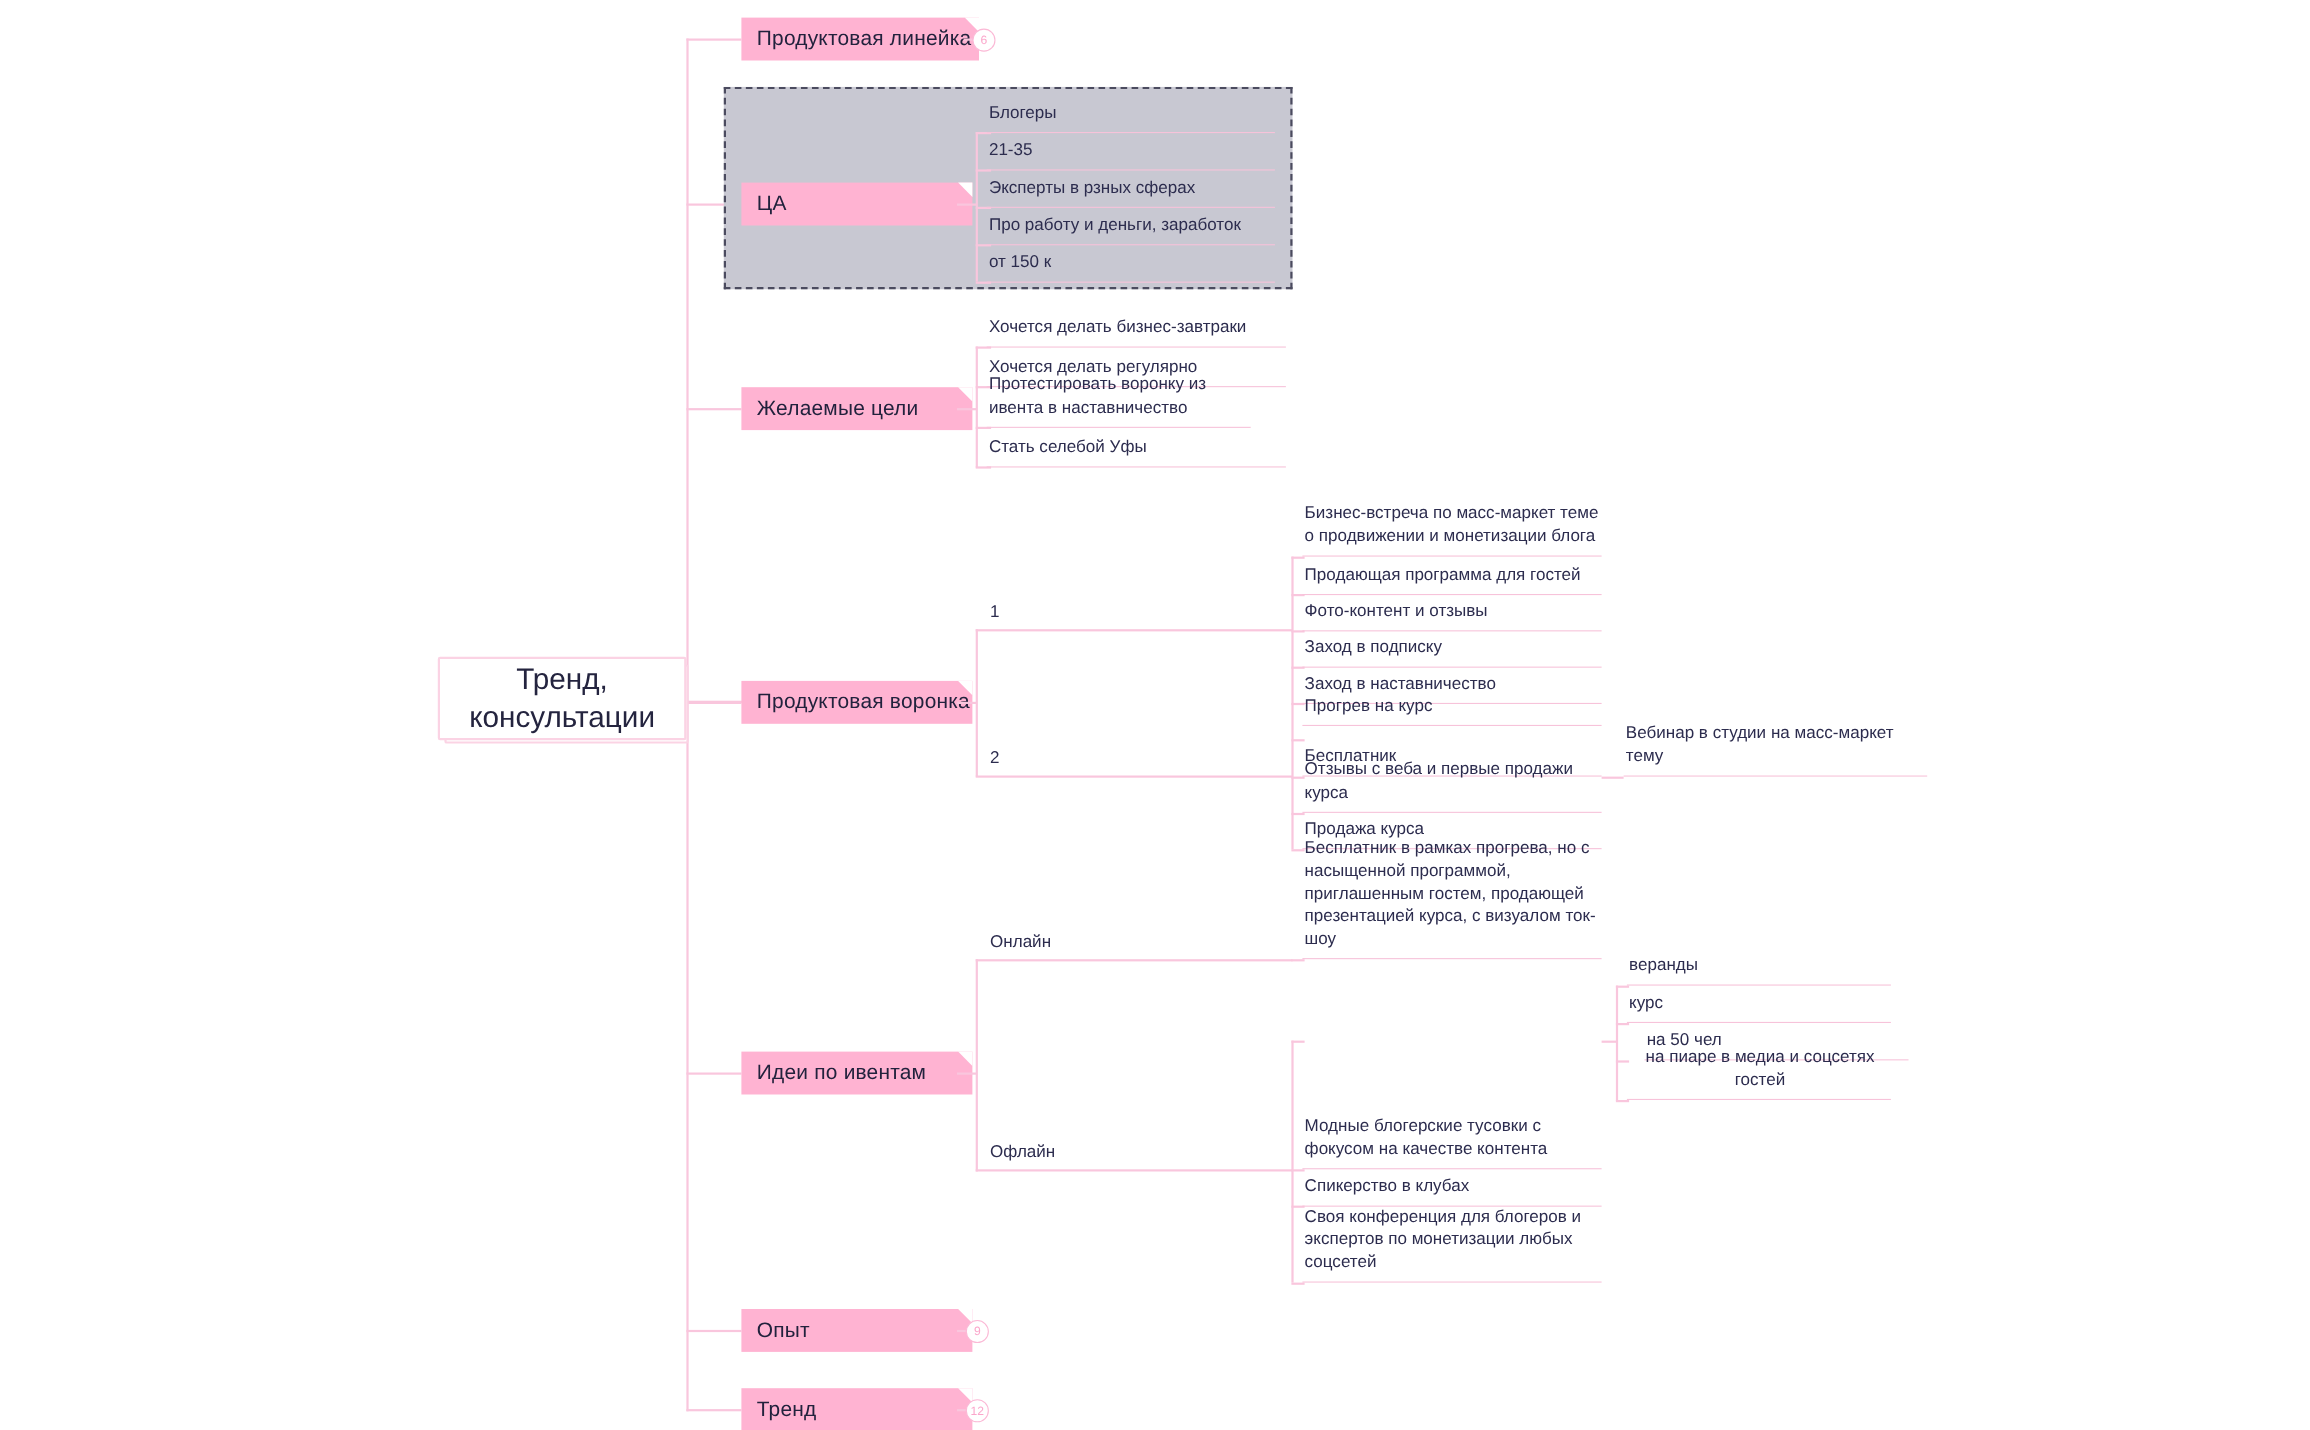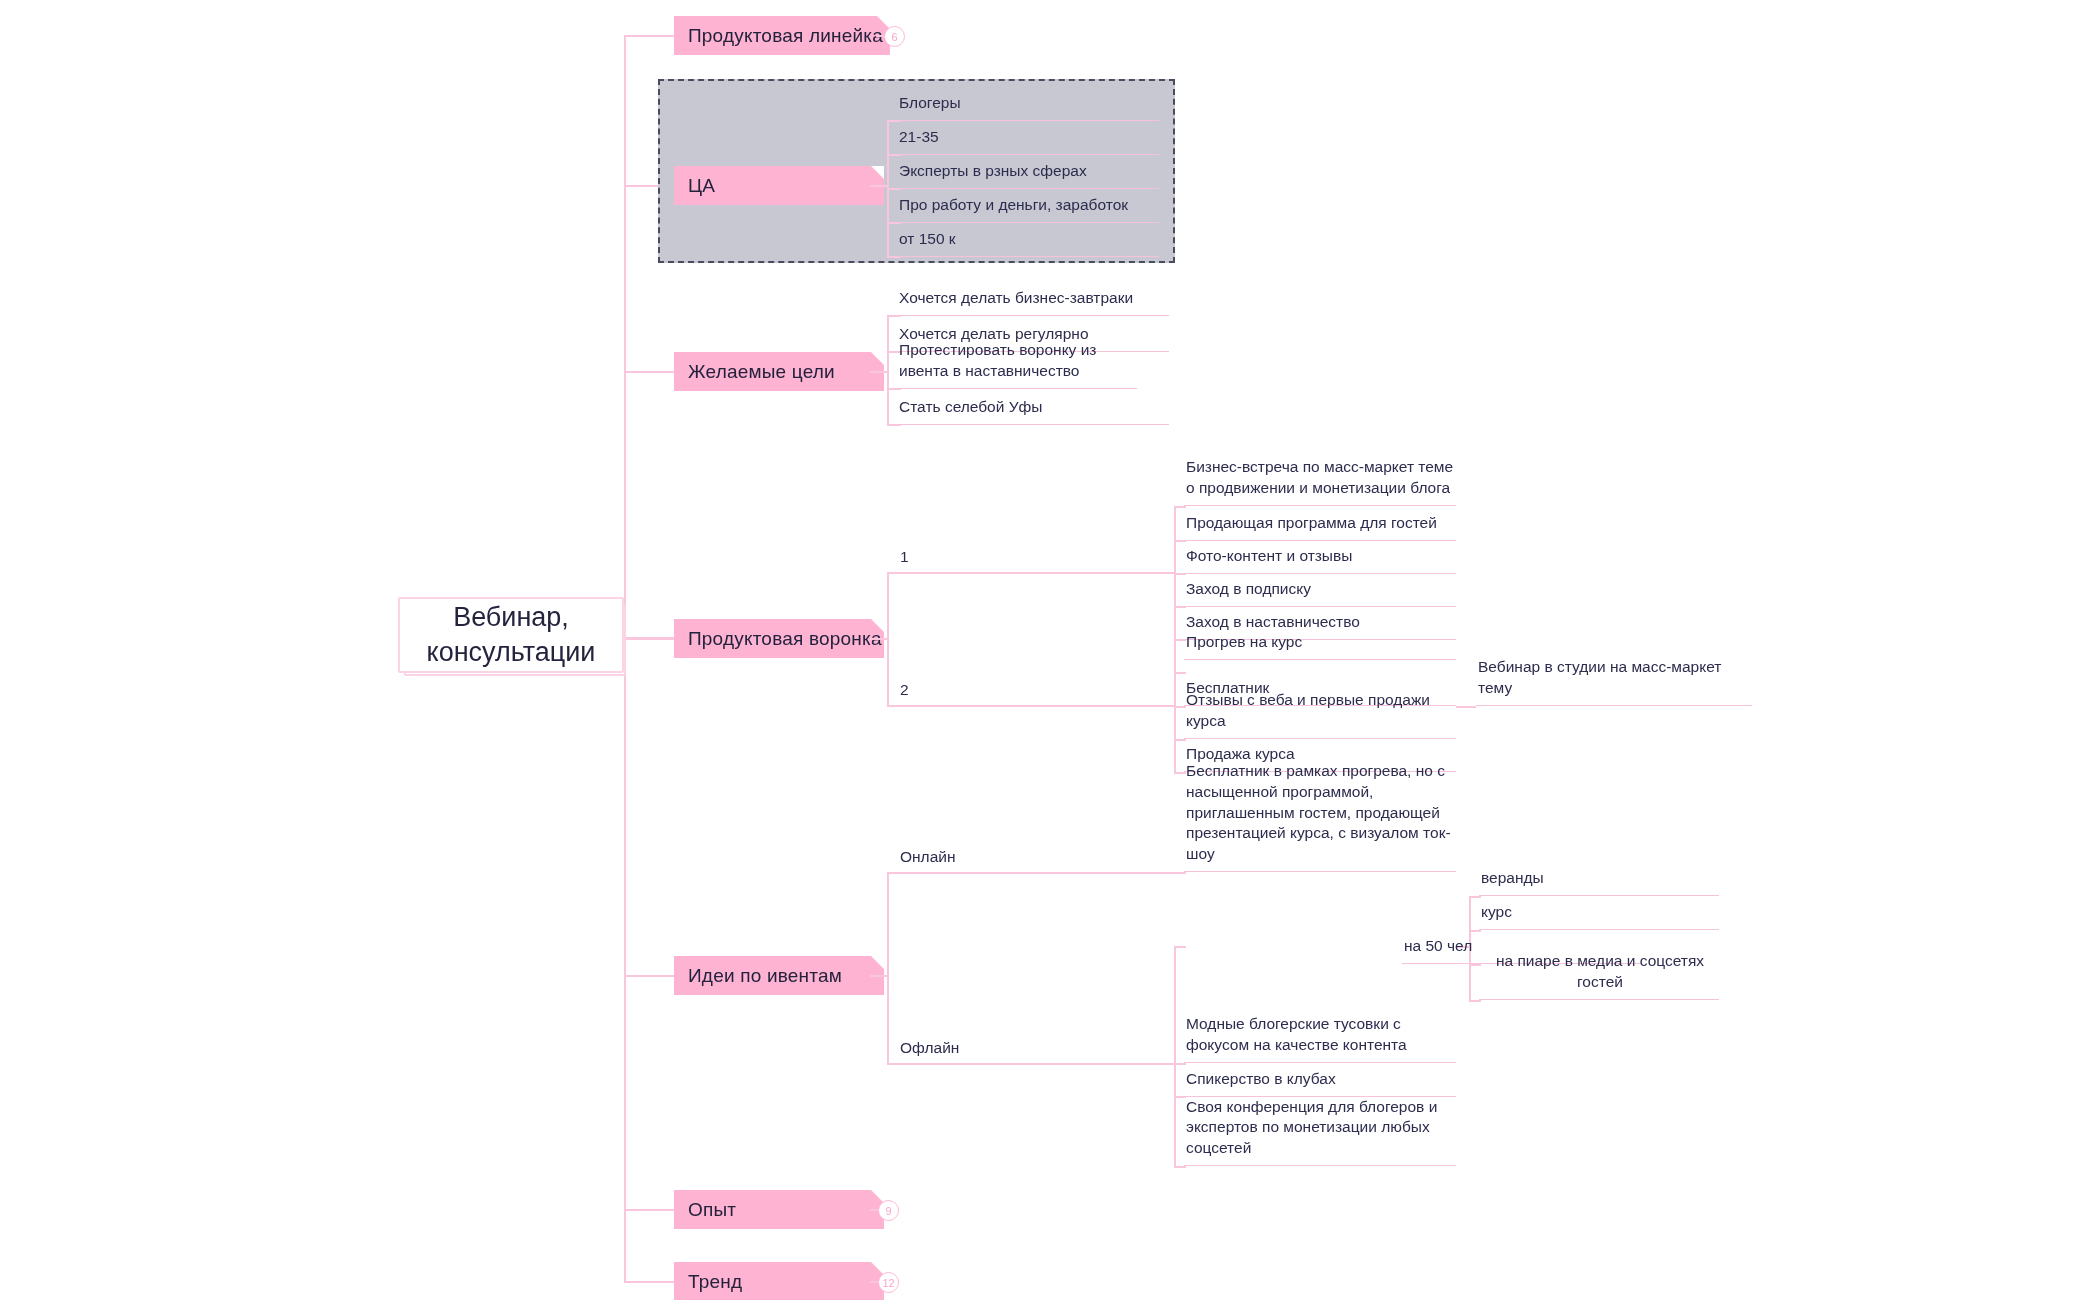--- a/index.html
+++ b/index.html
@@ -108,21 +108,21 @@
   <div class="hline" style="left:624px; top:185px; width:50px;"></div>
   <div class="hline" style="left:624px; top:371px; width:50px;"></div>
   <div class="hline" style="left:624px; top:638px; width:50px;"></div>
   <div class="hline" style="left:624px; top:975px; width:50px;"></div>
   <div class="hline" style="left:624px; top:1209px; width:50px;"></div>
   <div class="hline" style="left:624px; top:1281px; width:50px;"></div>
 
   <div class="root-shadow abs" style="left:404px; top:604px; width:222px; height:72px;"></div>
   <div class="root" style="left:398px; top:597px; width:222px; height:72px;">
     <div>
-      <div>Вебинар,</div>
+      <div>Тренд,</div>
       <div>консультации</div>
     </div>
   </div>
 
   <div class="pinknode" style="left:674px; top:16px; width:202px; height:39px;">
     <span>Продуктовая линейка</span>
     <span class="fold"></span>
   </div>
   <div class="hline" style="left:876px; top:35px; width:8px;"></div>
   <div class="badge" style="left:884px; top:26px;">6</div>
@@ -235,21 +235,21 @@
 
   <div class="hline" style="left:1456px; top:946px; width:14px;"></div>
   <div class="vline" style="left:1469px; top:896px; height:105px;"></div>
   <div class="hline" style="left:1469px; top:896px; width:12px;"></div>
   <div class="hline" style="left:1469px; top:930px; width:12px;"></div>
   <div class="hline" style="left:1469px; top:964px; width:12px;"></div>
   <div class="hline" style="left:1469px; top:1000px; width:12px;"></div>
 
   <div class="leaf" style="left:1479px; top:868px; width:240px; height:28px;">веранды</div>
   <div class="leaf" style="left:1479px; top:902px; width:240px; height:28px;">курс</div>
-  <div class="leaf" style="left:1402px; top:936px; width:240px; height:28px;">на 50 чел</div>
+  <div class="leaf" style="left:1495px; top:936px; width:240px; height:28px;">на 50 чел</div>
   <div class="leaf" style="left:1479px; top:972px; width:240px; height:28px;text-align:center;">на пиаре в медиа и соцсетях гостей</div>
 
   <div class="pinknode" style="left:674px; top:1190px; width:196px; height:39px;">
     <span>Опыт</span>
     <span class="fold"></span>
   </div>
   <div class="hline" style="left:870px; top:1209px; width:8px;"></div>
   <div class="badge" style="left:878px; top:1200px;">9</div>
 
   <div class="pinknode" style="left:674px; top:1262px; width:196px; height:39px;">

